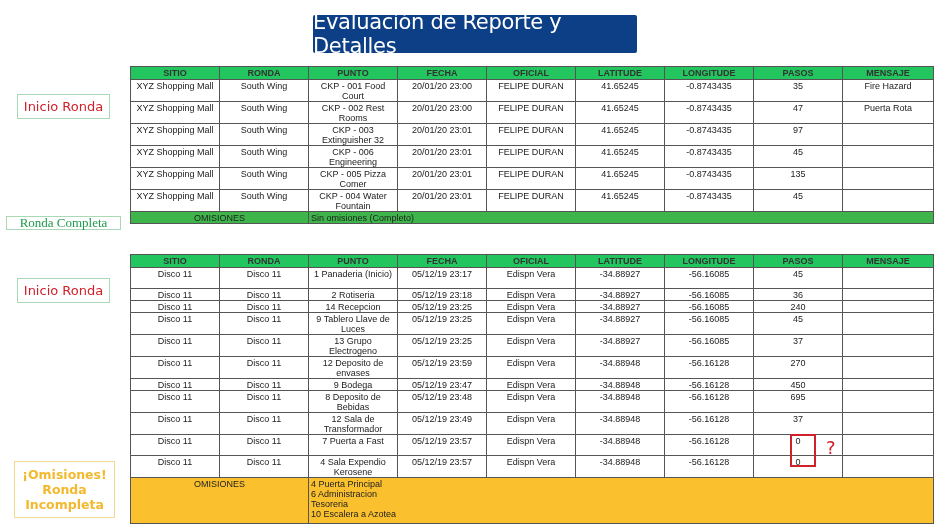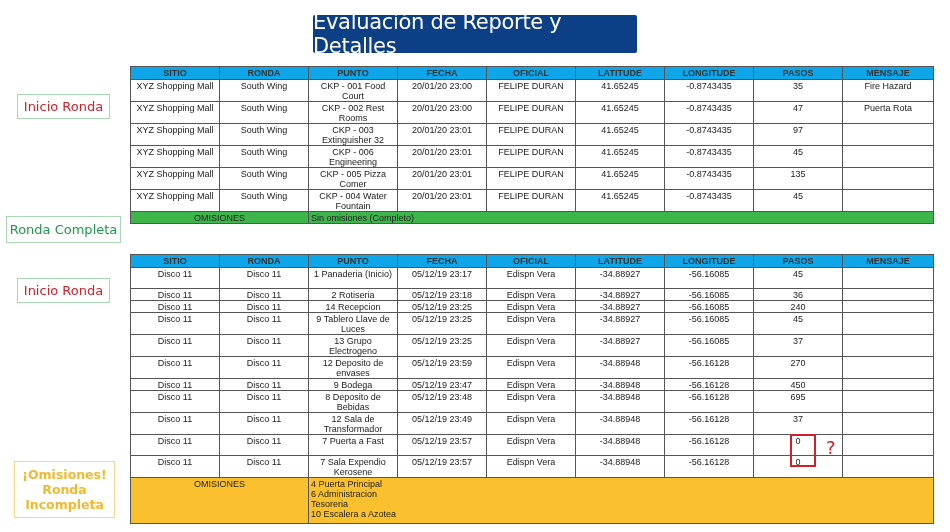--- a/index.html
+++ b/index.html
@@ -5,36 +5,36 @@
   html, body { margin:0; padding:0; }
   body { width:950px; height:532px; background:#ffffff; position:relative; overflow:hidden; font-family:"Liberation Sans", sans-serif; }
   .title-box { position:absolute; left:313px; top:15px; width:324px; height:38px; background:#0d3f86; border-radius:2px; color:#fff; font-family:"DejaVu Sans", sans-serif; font-size:21px; display:flex; align-items:center; justify-content:center; letter-spacing:-0.3px; }
   .side-label { position:absolute; box-sizing:border-box; border:1px solid #a8d8b4; display:flex; align-items:center; justify-content:center; text-align:center; font-family:"DejaVu Sans", sans-serif; }
   .lbl-inicio { color:#d0202a; font-size:13px; }
   .lbl-completa { color:#1e9a4c; font-size:13px; }
   .lbl-omis { color:#f3b92e; border-color:#f5d98a; font-size:12.5px; font-weight:bold; line-height:15px; }
   table.rep { position:absolute; border-collapse:collapse; font-size:9px; color:#222; table-layout:fixed; }
   table.rep td, table.rep th { border:1px solid #555; text-align:center; vertical-align:top; padding:1px 2px 0 2px; line-height:10px; overflow:hidden; }
   table.rep .file-row th { background:#0d3f86; color:#fff; font-weight:bold; font-size:10px; border-color:#0d3f86; height:18px; vertical-align:middle; }
-  table.rep .head-row th { background:#0ea5e9; color:#333; font-weight:bold; font-size:9px; vertical-align:middle; height:12px; padding:0; }
+  table.rep .head-row th { background:#22c55e; color:#333; font-weight:bold; font-size:9px; vertical-align:middle; height:12px; padding:0; }
   table.rep .omit-row td { vertical-align:top; }
   .omit-green td { background:#3db54a; }
   .omit-yellow td { background:#fbc02d; }
   .omit-label { text-align:right; }
   .omit-text { text-align:left !important;margin-top:44px; }
   .hl-box { position:absolute; left:790px; top:434px; width:26px; height:33px; border:2px solid #d0202a; box-sizing:border-box; }
   .q-mark { position:absolute; left:826px; top:437px; color:#d0202a; font-family:"DejaVu Sans", sans-serif; font-size:18px; }
 </style>
 </head>
 <body>
 
 <div class="title-box">Evaluación de Reporte y Detalles</div>
 
 <div class="side-label lbl-inicio" style="left:17px;top:94px;width:93px;height:25px;">Inicio Ronda</div>
-<div class="side-label lbl-completa" style="left:6px;top:216px;width:115px;height:27px;">Ronda Completa</div>
+<div class="side-label lbl-completa" style="left:6px;top:216px;width:115px;height:14px;font-family:Liberation Serif, serif;">Ronda Completa</div>
 <div class="side-label lbl-inicio" style="left:17px;top:278px;width:93px;height:25px;">Inicio Ronda</div>
 <div class="side-label lbl-omis" style="left:14px;top:461px;width:101px;height:57px;">¡Omisiones! Ronda Incompleta</div>
 
 <table class="rep" style="left:130px;top:66px;width:803px;">
   <colgroup>
     <col style="width:89px">
       <col style="width:89px">
       <col style="width:89px">
       <col style="width:89px">
       <col style="width:89px">
@@ -264,21 +264,21 @@
         <td>05/12/19 23:57</td>
         <td>Edispn Vera</td>
         <td>-34.88948</td>
         <td>-56.16128</td>
         <td>0</td>
         <td></td>
       </tr>
       <tr style="height: 21px;">
         <td>Disco 11</td>
         <td>Disco 11</td>
-        <td>7 Sala Expendio Kerosene</td>
+        <td>4 Sala Expendio Kerosene</td>
         <td>05/12/19 23:57</td>
         <td>Edispn Vera</td>
         <td>-34.88948</td>
         <td>-56.16128</td>
         <td>0</td>
         <td></td>
       </tr>
     </tbody>
   <tbody>
       <tr class="omit-row omit-yellow">

